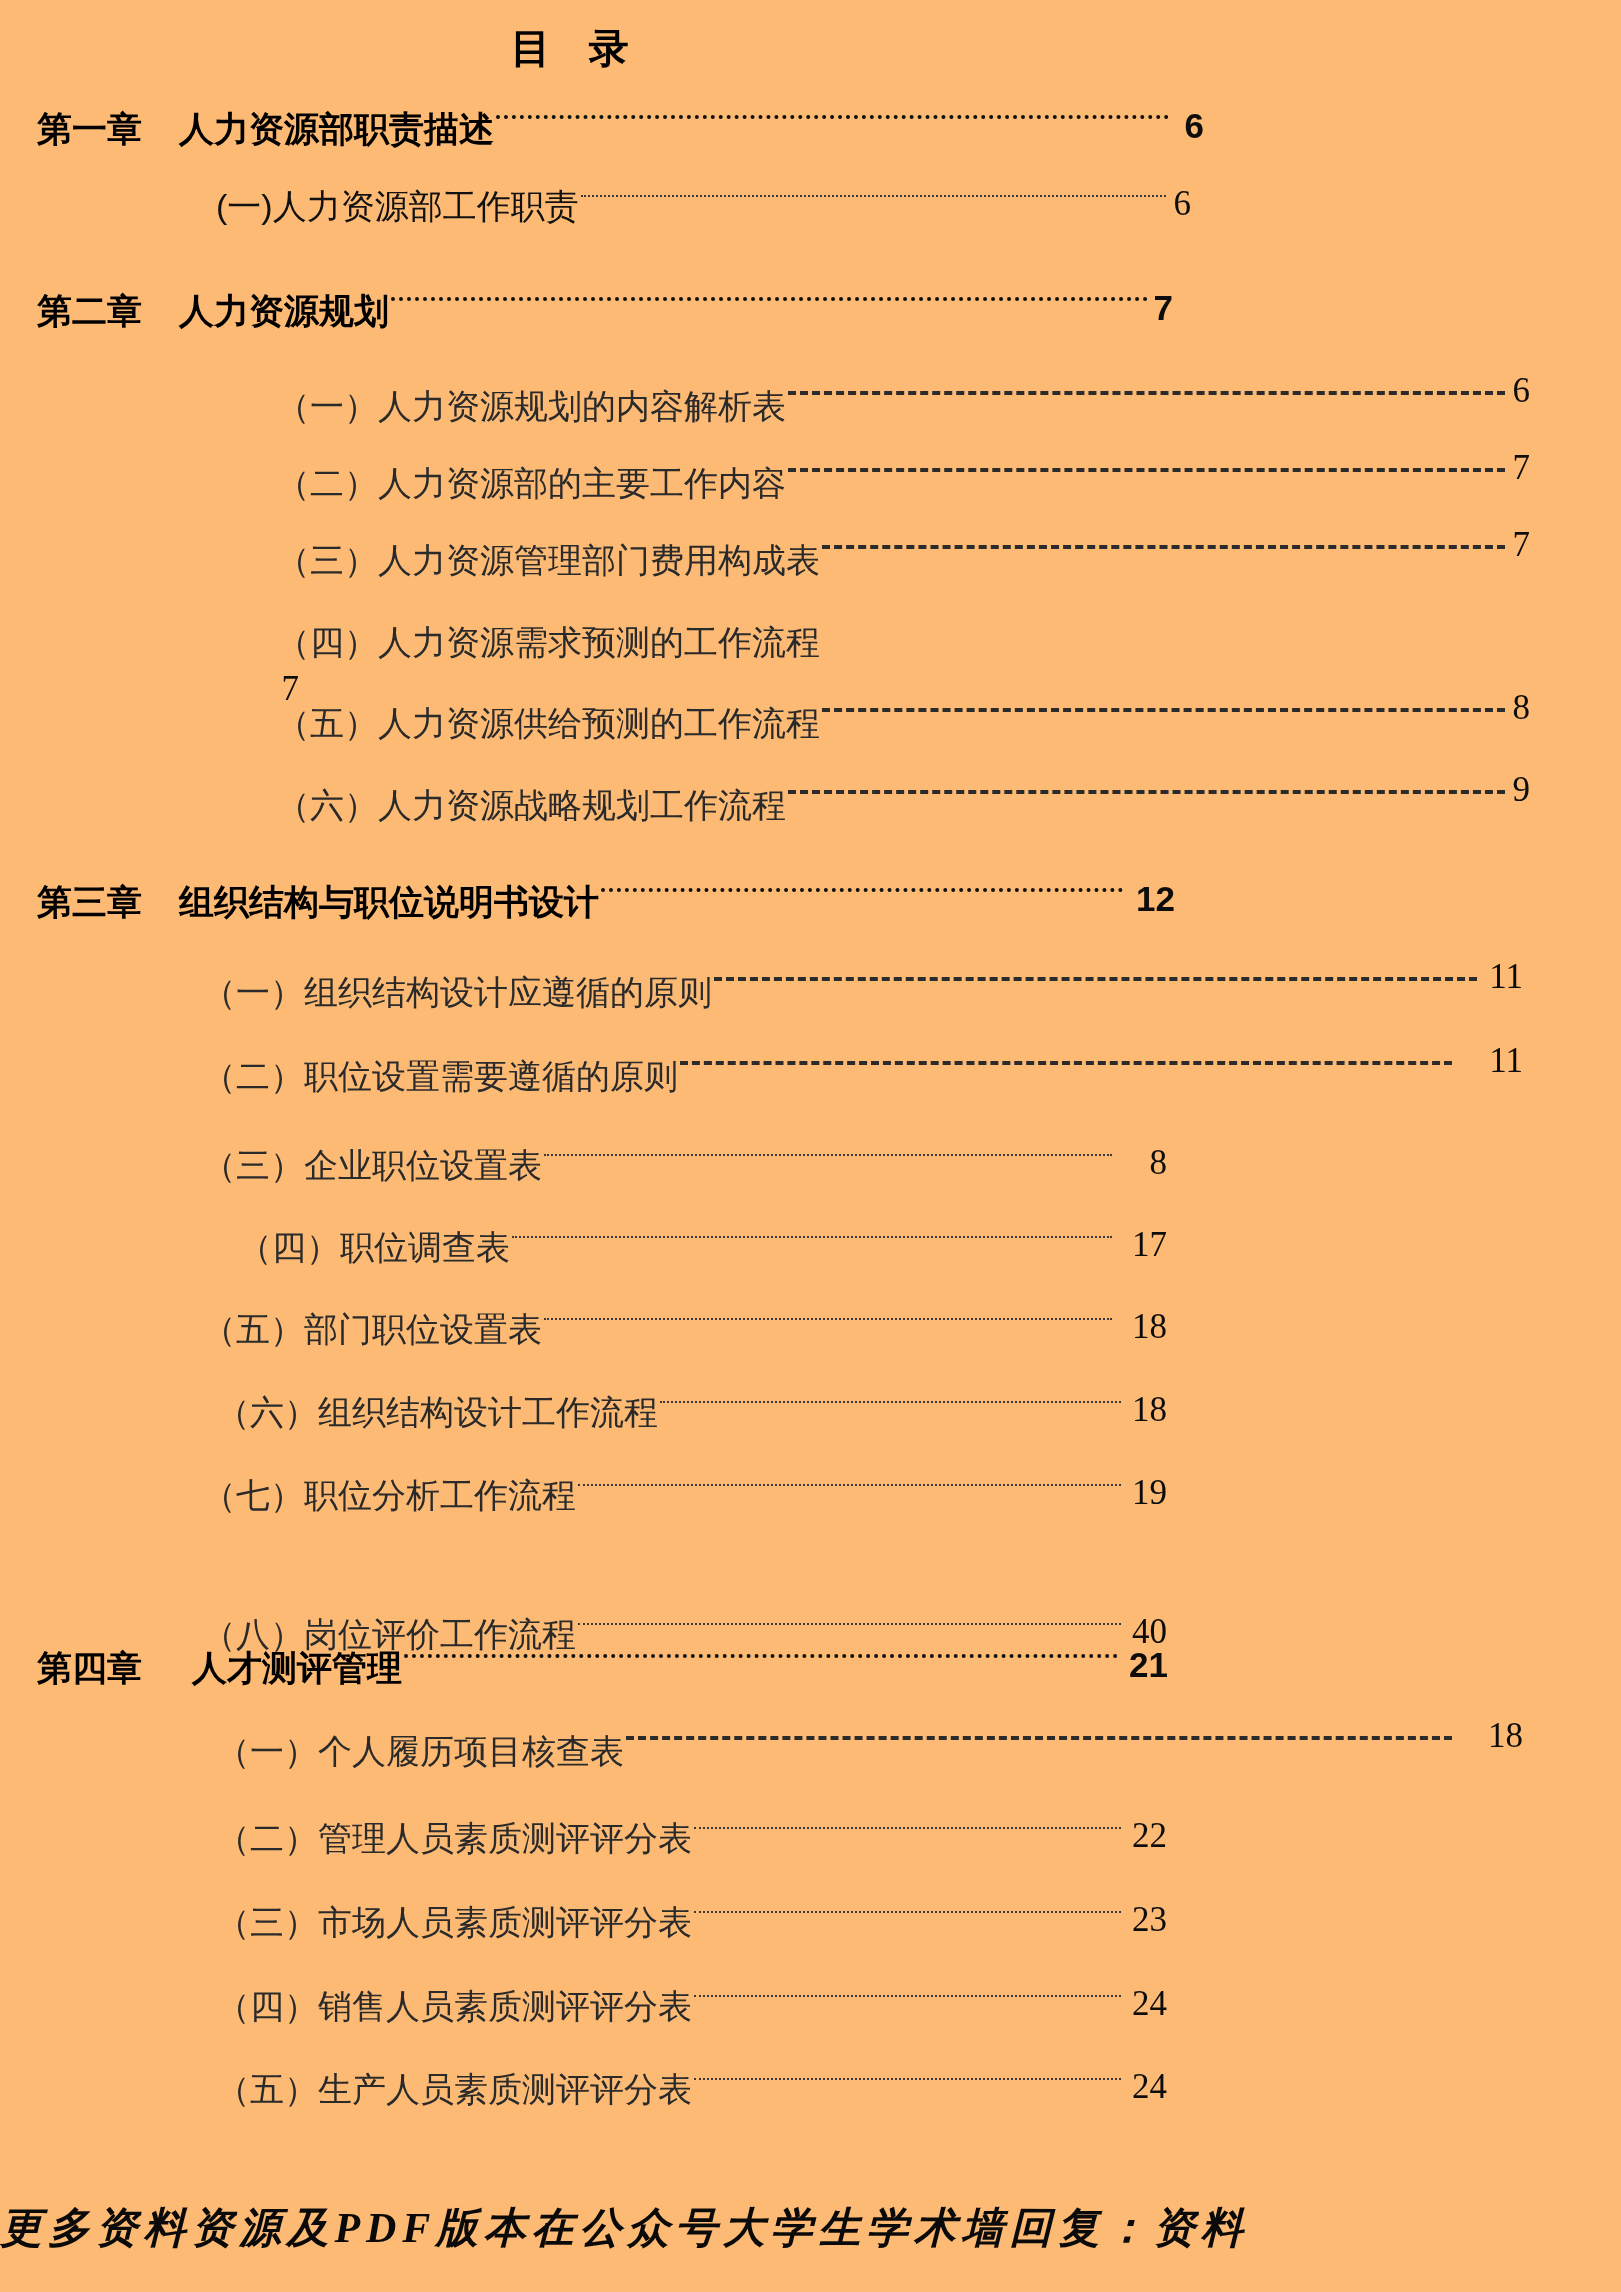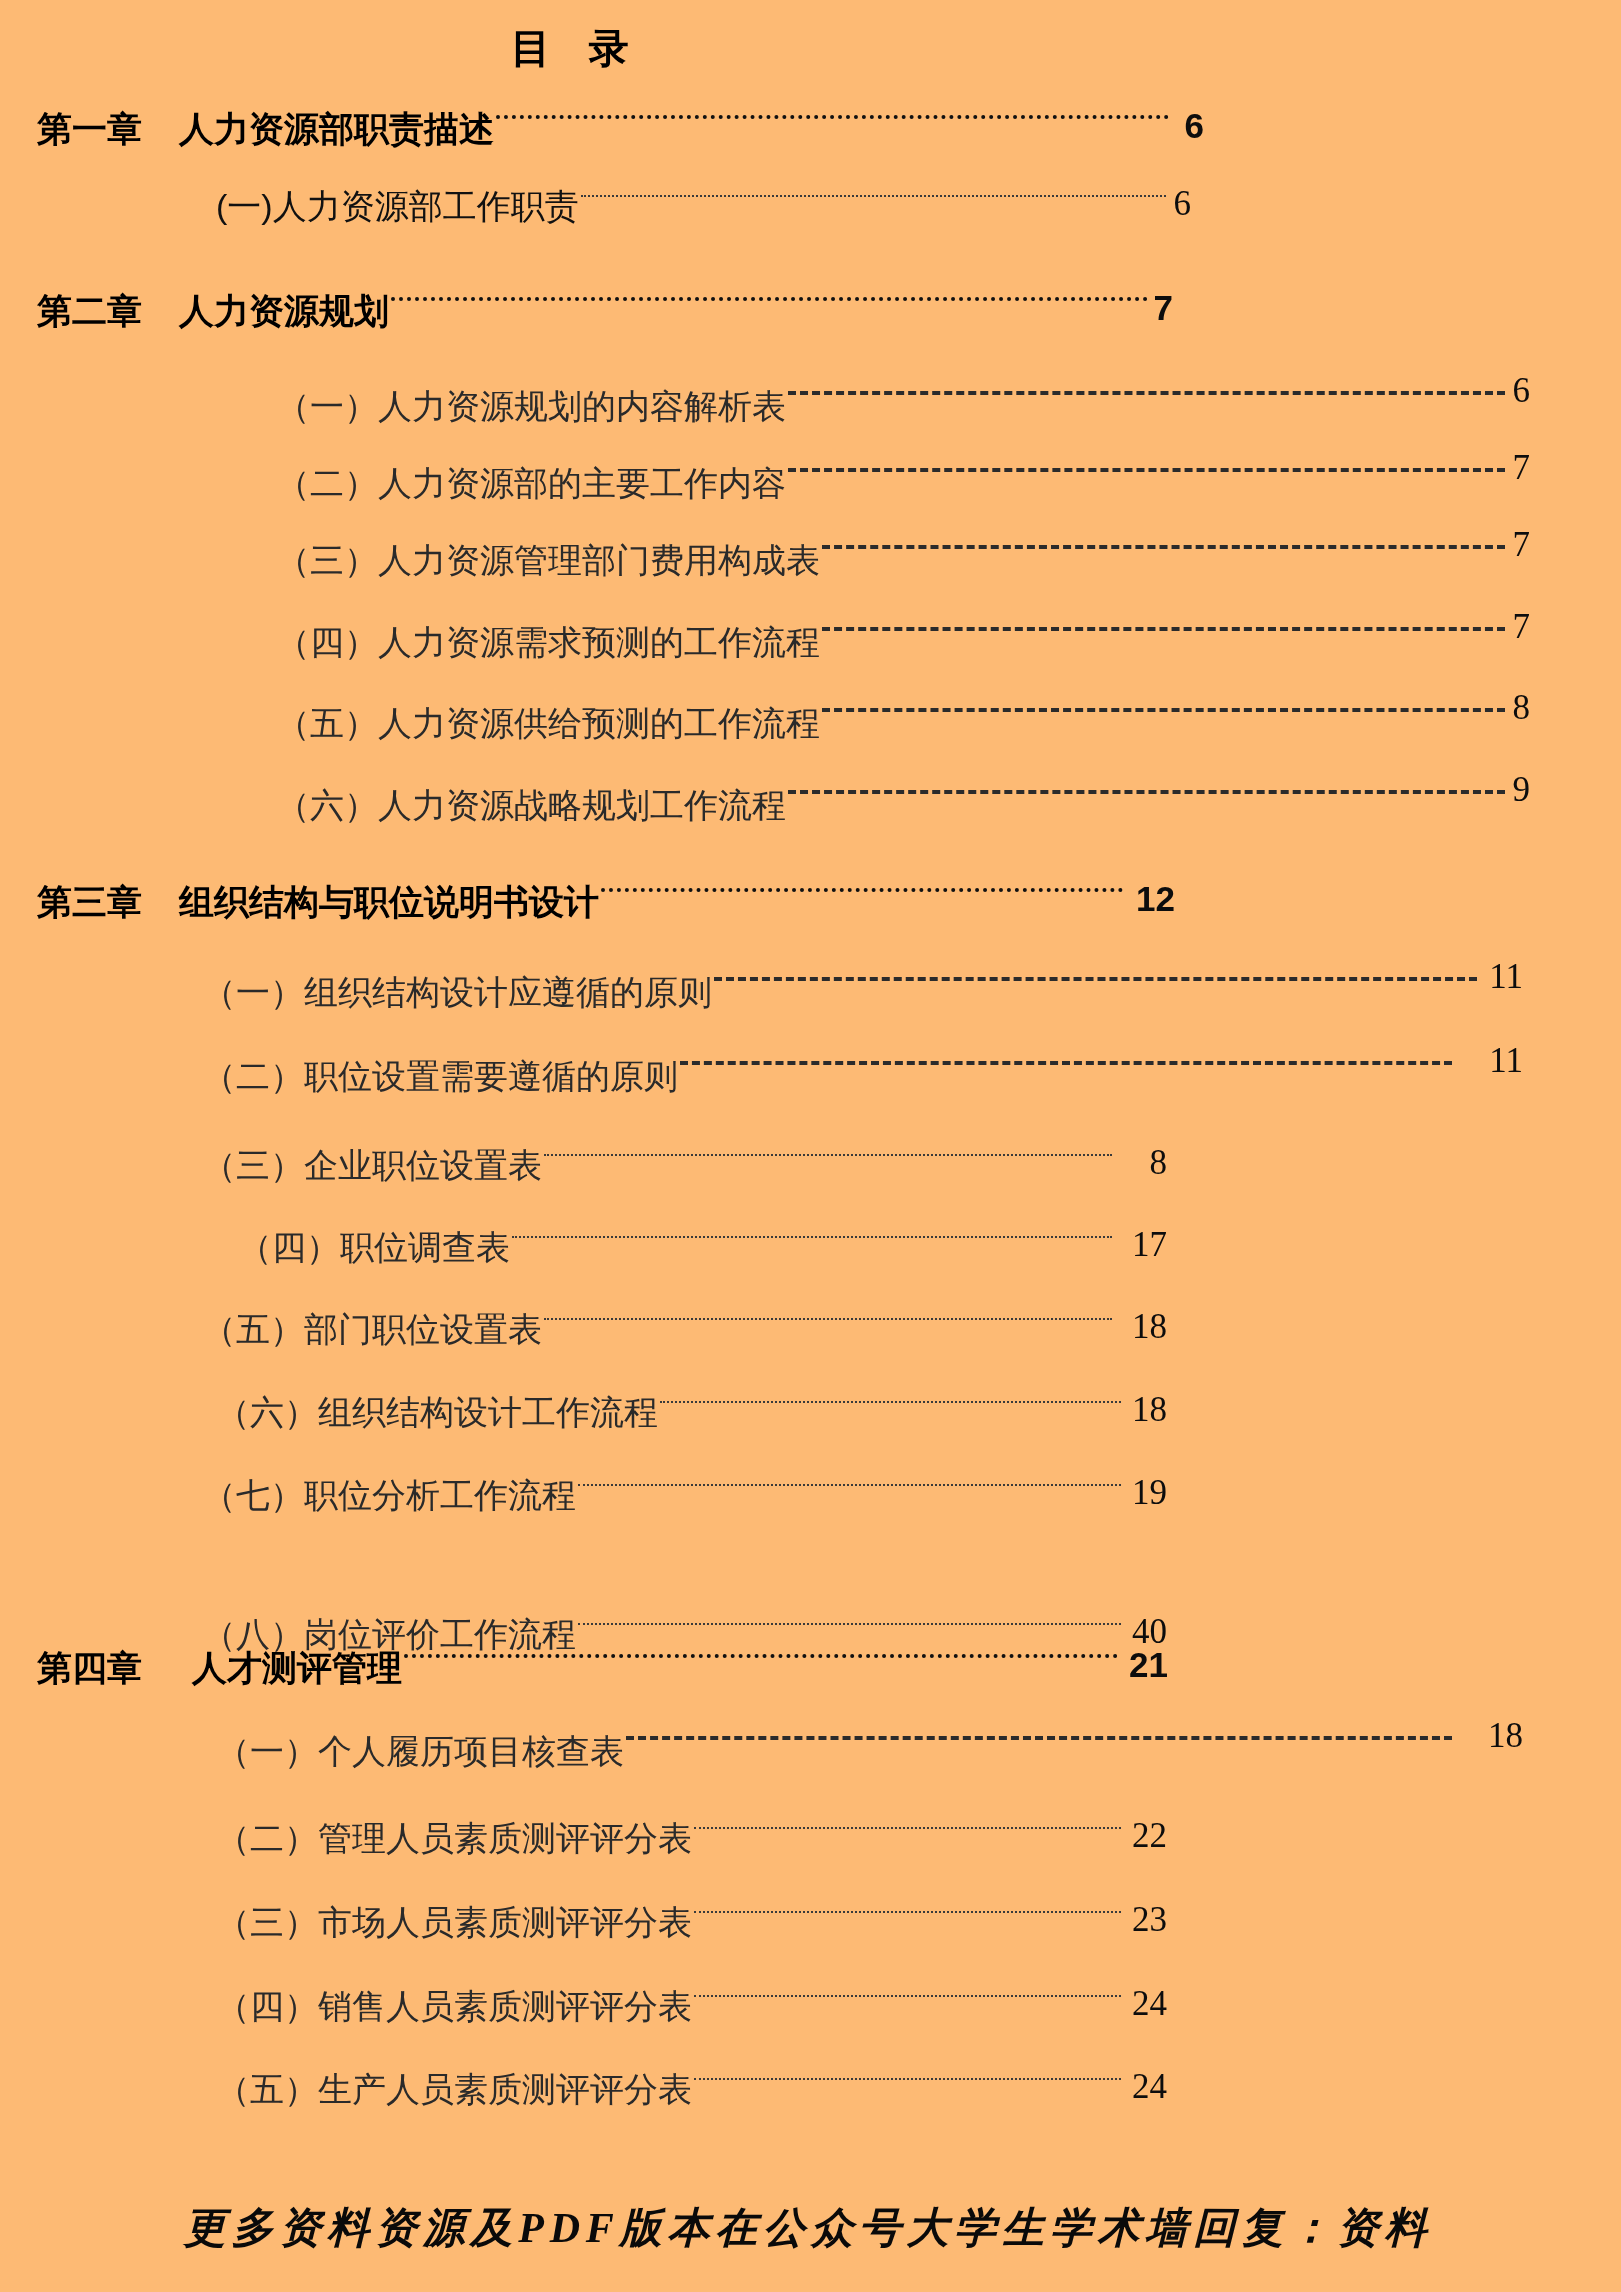--- a/index.html
+++ b/index.html
@@ -117,21 +117,21 @@
   }
   .page-num.gap {
     margin-left: 25px;
   }
 
   
   .footer-note {
     position: absolute;
     left: 0;
     width: 1616px;
-    text-align: center;
+    text-align: left;
     font-size: 42px;
     font-family: "Liberation Serif", "DejaVu Serif", serif;
     font-style: italic;
     font-weight: bold;
     letter-spacing: 5.8px;
     color: #0a0a0a;
   }
 </style>
 </head>
 <body>
@@ -171,21 +171,21 @@
     <span class="leader dash"></span>
     <span class="page-num raised" style="min-width:23px;">7</span>
   </div>
 
   <div class="toc-line" style="left:276px; top:538px; width:1254px;">
     <span class="item-title light">（三）人力资源管理部门费用构成表</span>
     <span class="leader dash"></span>
     <span class="page-num raised" style="min-width:23px;">7</span>
   </div>
 
-  <div class="toc-line" style="left:276px; top:620px; width:1254px;">
+  <div class="toc-line" style="left:276px; top:620px; width:1254px;flex-direction:column;">
     <span class="item-title light">（四）人力资源需求预测的工作流程</span>
     <span class="leader dash"></span>
     <span class="page-num raised" style="min-width:23px;">7</span>
   </div>
 
   <div class="toc-line" style="left:276px; top:701px; width:1254px;">
     <span class="item-title light">（五）人力资源供给预测的工作流程</span>
     <span class="leader dash"></span>
     <span class="page-num raised" style="min-width:23px;">8</span>
   </div>

